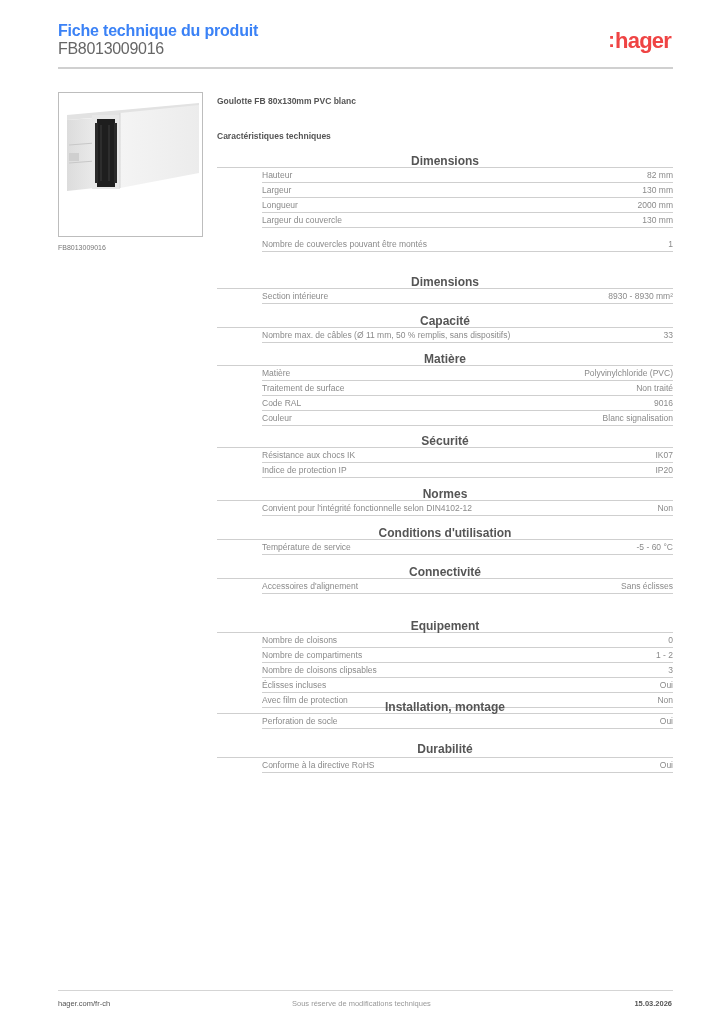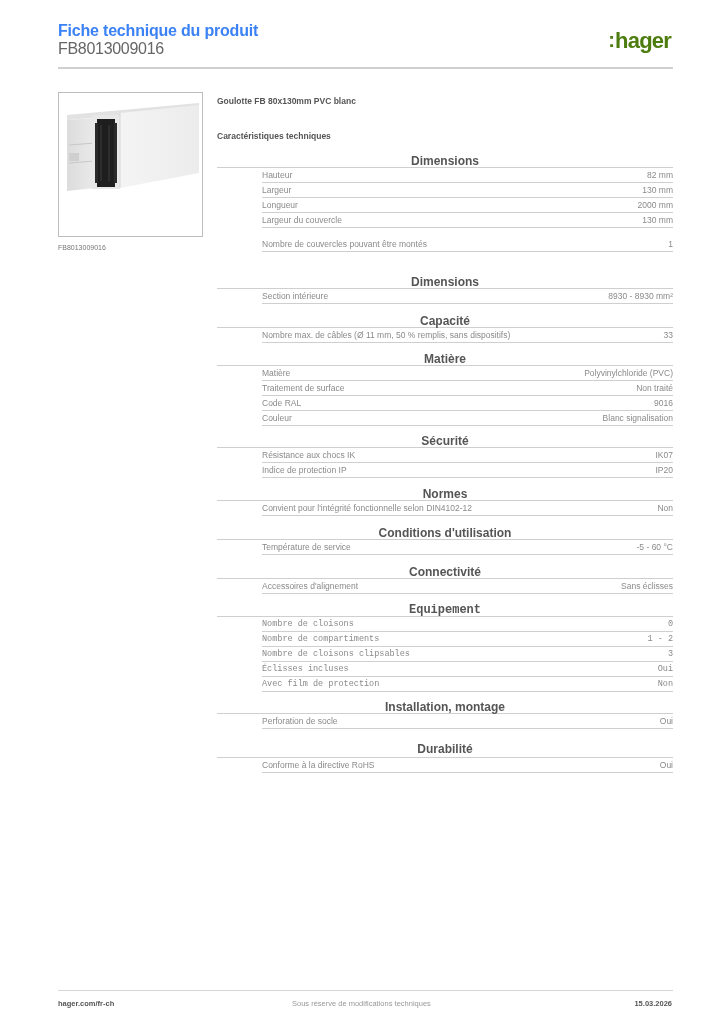--- a/index.html
+++ b/index.html
@@ -2,39 +2,39 @@
 <html><head>
   <meta charset="utf-8">
   <style>
     * { box-sizing: border-box; margin: 0; padding: 0; }
     html, body { width: 724px; height: 1024px; background: #ffffff; overflow: hidden; }
     body { position: relative; font-family: "Liberation Sans", sans-serif; color: #555; }
 
     .header { position: absolute; left: 58px; top: 20px; width: 615px; height: 48px; }
     .doc-title { position: absolute; left: 0; top: 2px; font-size: 16px; font-weight: bold; color: #3b82f6; letter-spacing: -0.2px; }
     .doc-ref { position: absolute; left: 0; top: 20px; font-size: 16px; color: #666; letter-spacing: -0.3px; }
-    .logo { position: absolute; right: 2px; top: 8px; font-size: 22px; font-weight: bold; color: #4d7c0f; letter-spacing: -0.8px; }
+    .logo { position: absolute; right: 2px; top: 8px; font-size: 22px; font-weight: bold; color: #ef4444; letter-spacing: -0.8px; }
     .logo .colon { font-size: 20px; margin-right: 1px; position: relative; top: -1px; }
     .header-rule { position: absolute; left: 58px; top: 67px; width: 615px; height: 2px; background: #d0d0d0; }
 
     .product-image { position: absolute; left: 58px; top: 92px; width: 145px; height: 145px; border: 1px solid #bdbdbd; background: #fff; overflow: hidden; }
     .image-caption { position: absolute; left: 58px; top: 244px; font-size: 7px; color: #777; }
 
     .content { position: absolute; left: 217px; top: 92px; width: 456px; }
     .product-name { position: absolute; left: 0; top: 4px; font-size: 8.5px; font-weight: bold; color: #555; }
     .section-title { position: absolute; left: 0; top: 39px; font-size: 8.5px; font-weight: bold; color: #555; }
 
     .group { position: absolute; left: 0; width: 456px; }
     .group-title { font-size: 12px; font-weight: bold; color: #555; height: 13px; line-height: 13px; border-bottom: 1.5px solid #cfcfcf; text-align: center; }
     .row { display: flex; justify-content: space-between; height: 15px; line-height: 14px; font-size: 8.5px; color: #8a8a8a; border-bottom: 1.5px solid #cfcfcf; margin-left: 45px; }
     .row .label { white-space: nowrap; }
     .row .value { white-space: nowrap; text-align: left; }
 
     .footer-rule { position: absolute; left: 58px; top: 990px; width: 615px; height: 1px; background: #d5d5d5; }
-    .footer-left { position: absolute; left: 58px; top: 999px; font-size: 7.5px; font-weight: bold; color: #555; }
+    .footer-left { position: absolute; left: 58px; top: 999px; font-size: 7.5px; font-weight: normal; color: #555; }
     .footer-center { position: absolute; left: 292px; top: 999px; font-size: 7.5px; color: #999; }
     .footer-right { position: absolute; right: 52px; top: 999px; font-size: 7.5px; font-weight: bold; color: #555; }
   </style>
 </head>
 <body>
 
 <div class="header">
   <div class="doc-title">Fiche technique du produit</div>
   <div class="doc-ref">FB8013009016</div>
   <div class="logo"><span class="colon">:</span><span>hager</span></div>
@@ -171,21 +171,21 @@
   </div>
 
   <div class="group" style="top:474px;">
     <div class="group-title">Connectivité</div>
     <div class="row">
         <span class="label">Accessoires d'alignement</span>
         <span class="value">Sans éclisses</span>
       </div>
   </div>
 
-  <div class="group" style="top:512px;font-family:Liberation Mono, monospace;">
+  <div class="group" style="top:528px;">
     <div class="group-title">Equipement</div>
     <div class="row">
         <span class="label">Nombre de cloisons</span>
         <span class="value">0</span>
       </div>
     <div class="row">
         <span class="label">Nombre de compartiments</span>
         <span class="value">1 - 2</span>
       </div>
     <div class="row">

